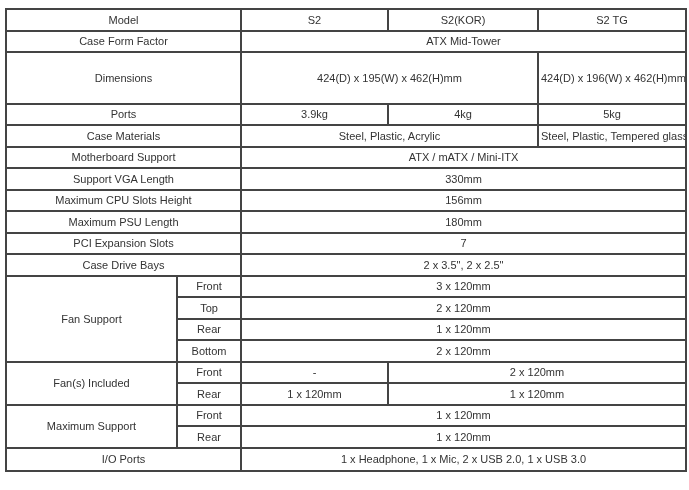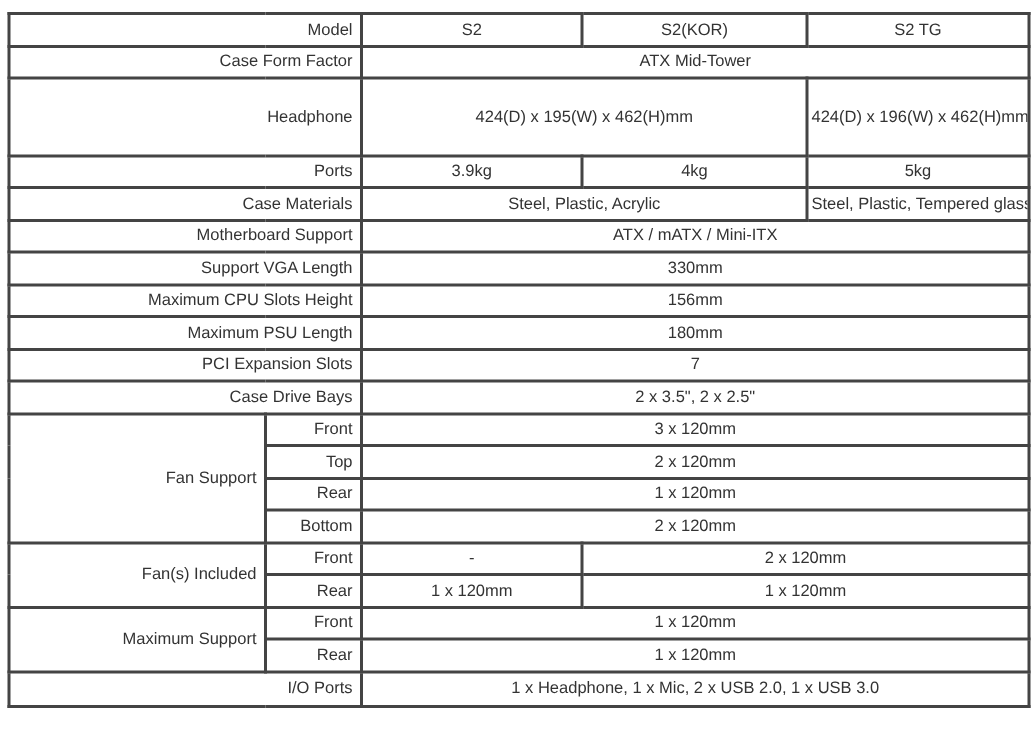--- a/index.html
+++ b/index.html
@@ -1,20 +1,20 @@
 <!DOCTYPE html>
 <html><head>
 <meta charset="utf-8">
 <style>
   html,body{margin:0;padding:0;background:#fff;}
   body{width:689px;height:490px;position:relative;overflow:hidden;font-family:"Liberation Sans",sans-serif;color:#333;}
   table{position:absolute;left:5px;top:8px;border-collapse:collapse;width:680px;table-layout:fixed;}
   td{border:2px solid #444;font-size:11px;height:19.5px;padding:0 5px;white-space:nowrap;overflow:hidden;}
   td.c{text-align:center;}
-  td.l{text-align:right;}
+  td.l{text-align:center;}
 </style>
 </head>
 <body>
 
 <table>
   <colgroup>
     <col style="width:171px">
       <col style="width:64px">
       <col style="width:147px">
       <col style="width:150px">
@@ -25,21 +25,21 @@
     <td class="l" colspan="2">Model</td>
     <td class="c">S2</td>
     <td class="c">S2(KOR)</td>
     <td class="c">S2 TG</td>
   </tr>
   <tr>
     <td class="l" colspan="2">Case Form Factor</td>
     <td class="c" colspan="3">ATX Mid-Tower</td>
   </tr>
   <tr>
-    <td class="l" colspan="2">Headphone</td>
+    <td class="l" colspan="2">Dimensions</td>
     <td class="c" colspan="2">424(D) x 195(W) x 462(H)mm</td>
     <td class="c" style="padding:15px 2px">424(D) x 196(W) x 462(H)mm</td>
   </tr>
   <tr>
     <td class="l" colspan="2">Ports</td>
     <td class="c">3.9kg</td>
     <td class="c">4kg</td>
     <td class="c">5kg</td>
   </tr>
   <tr>

